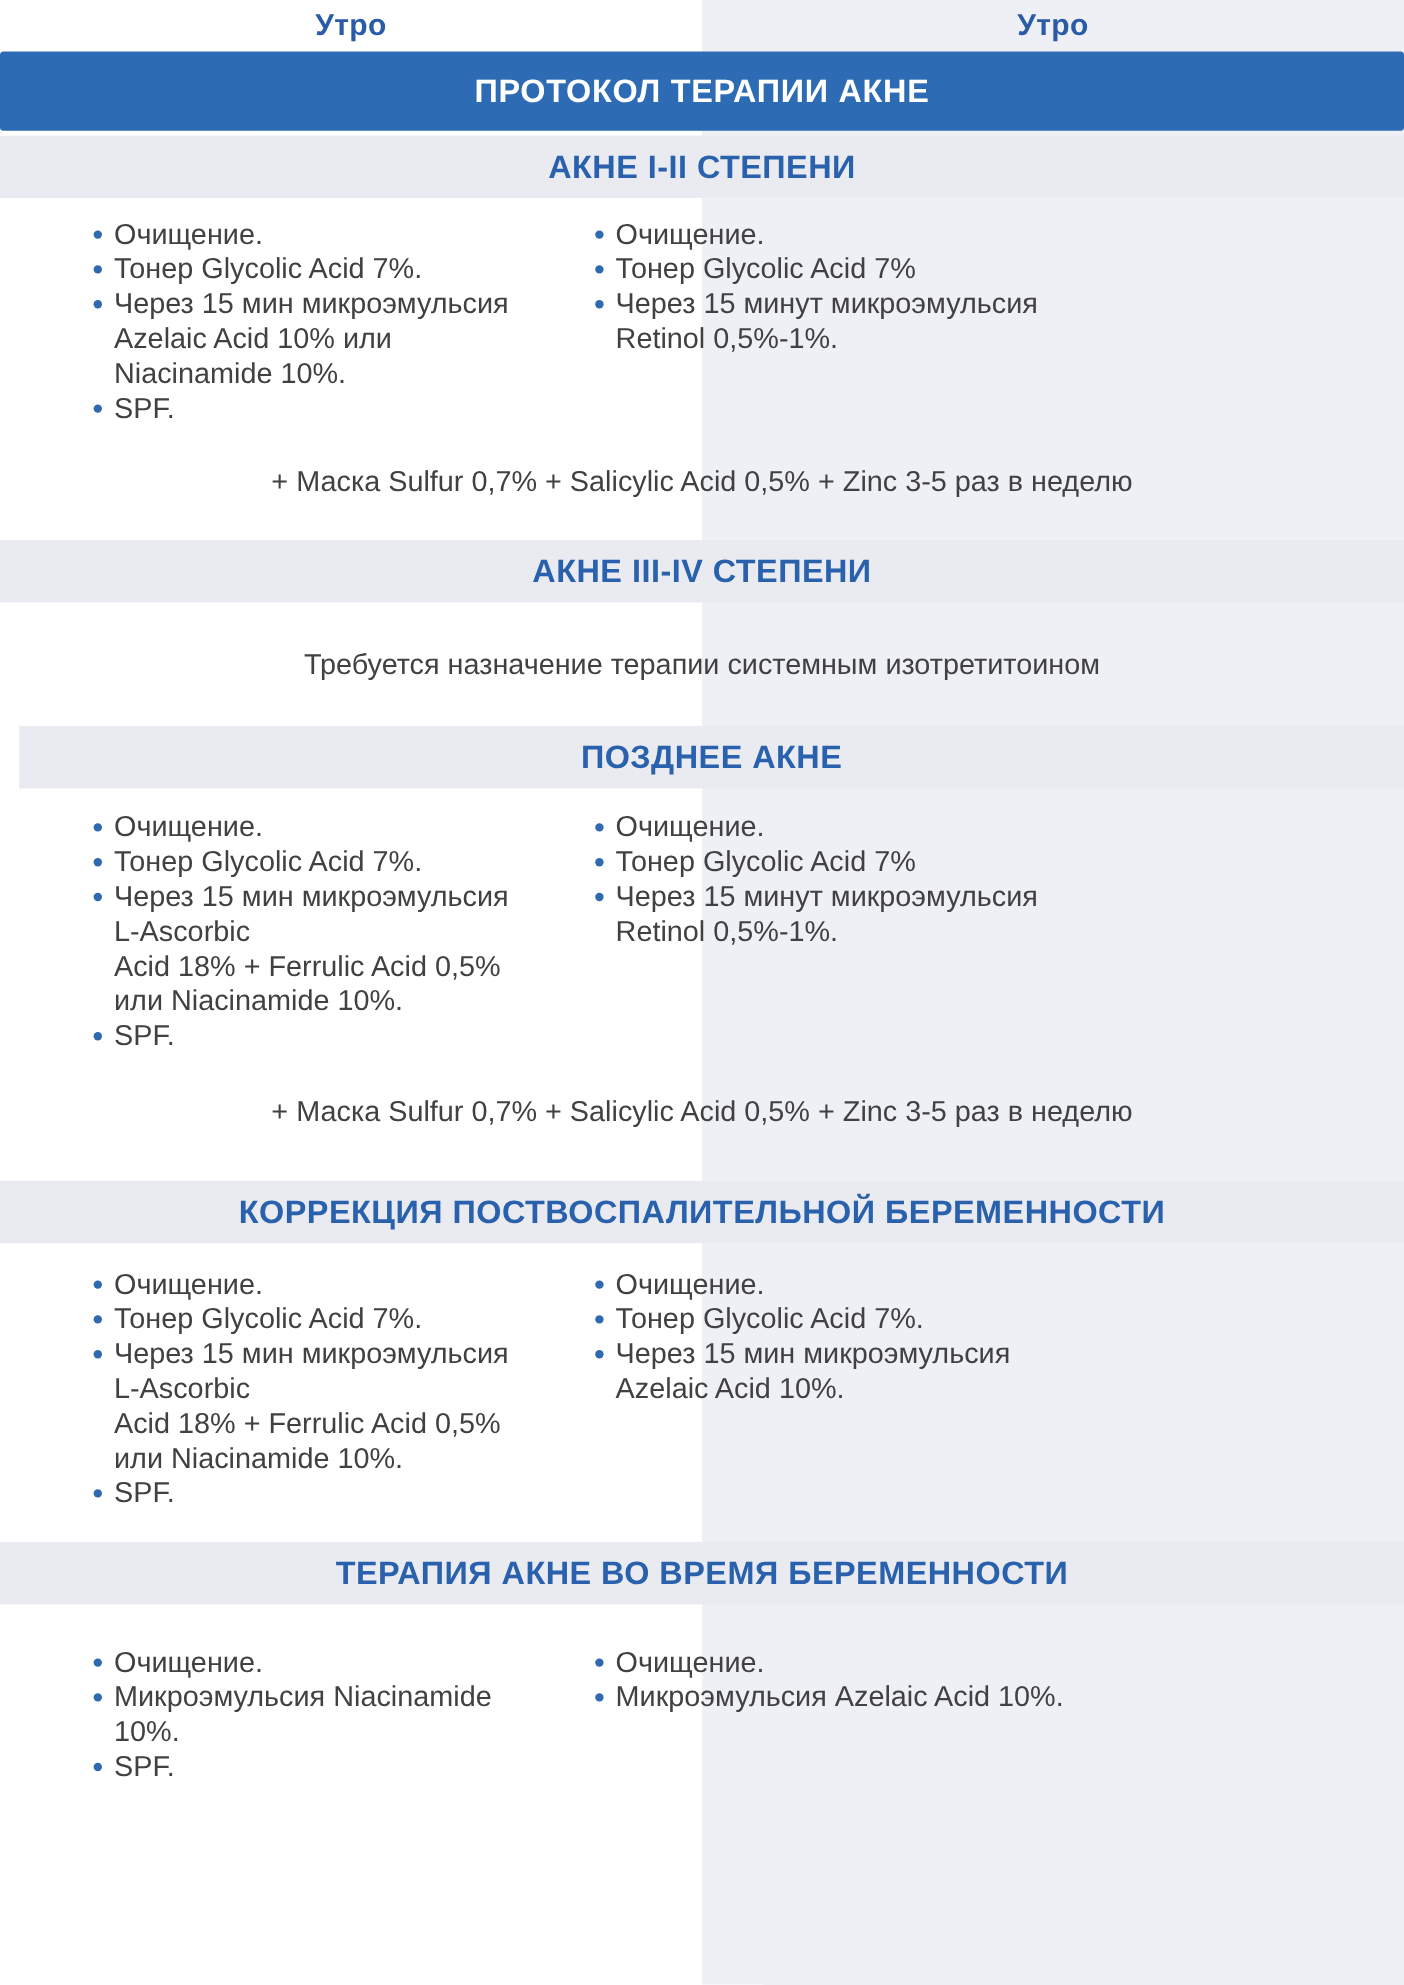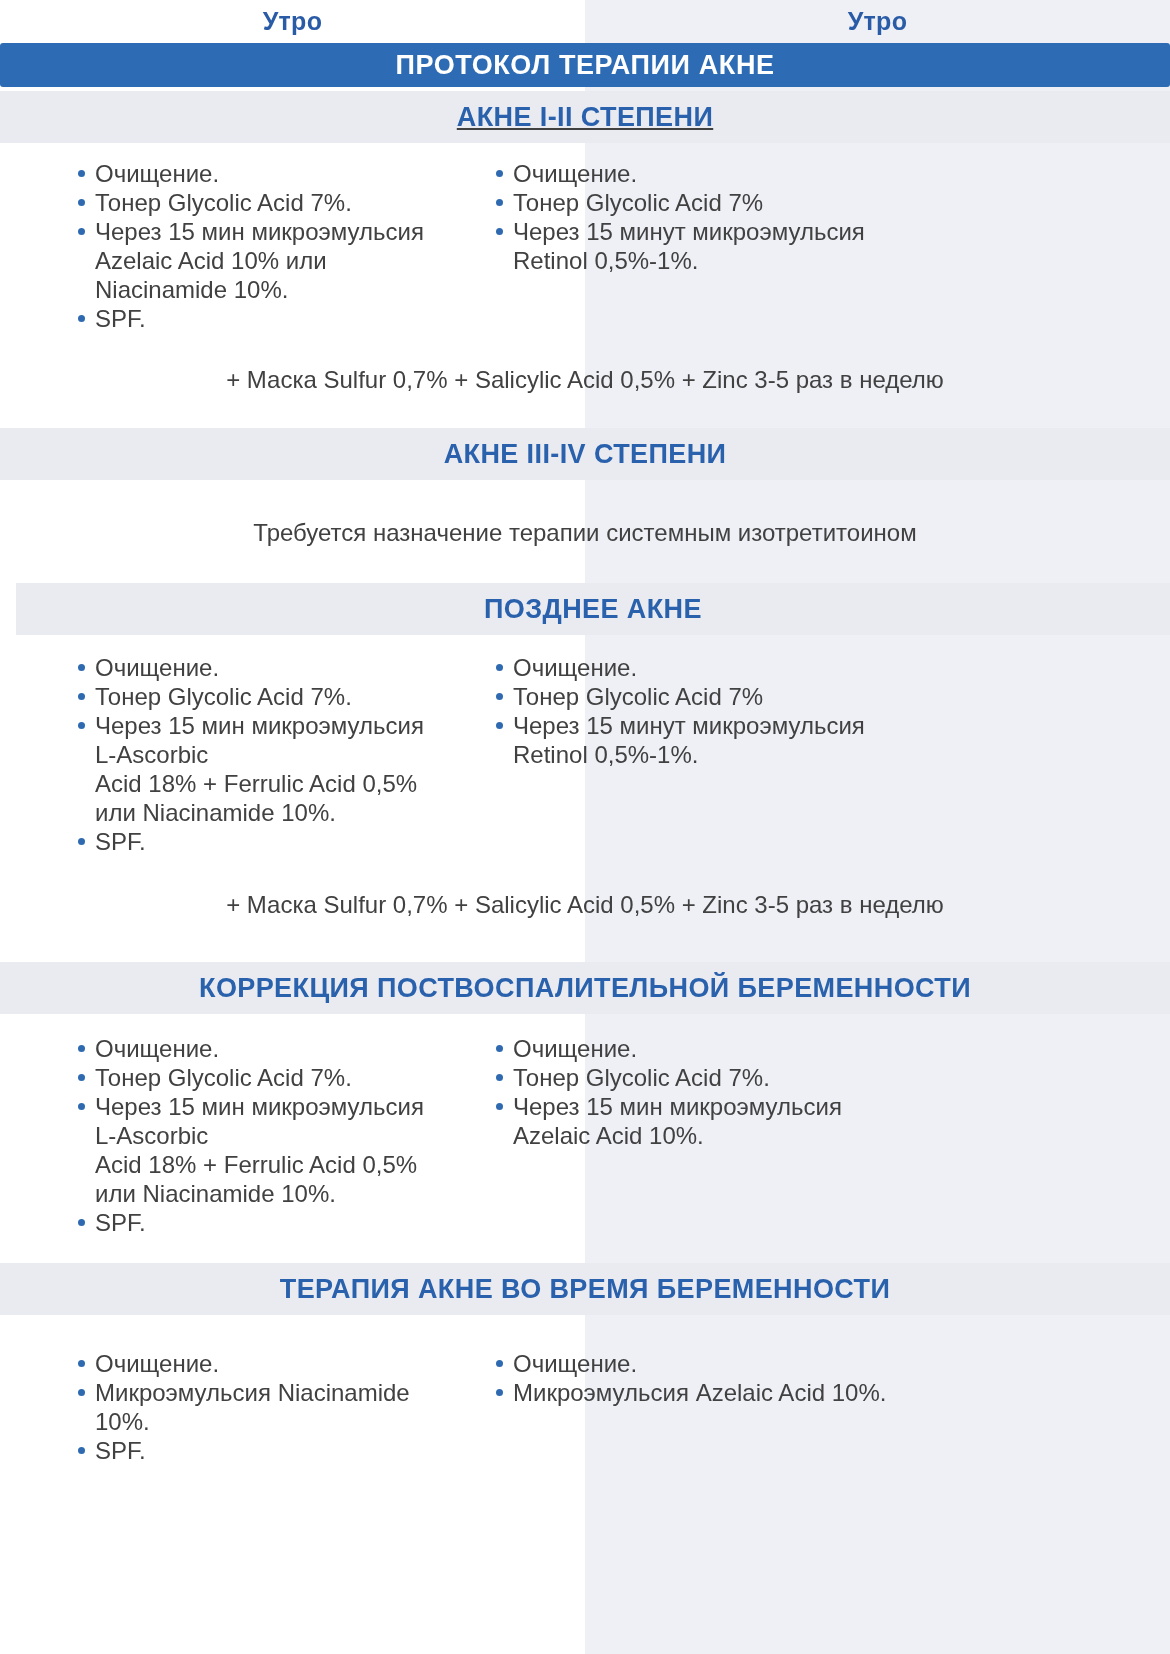--- a/index.html
+++ b/index.html
@@ -17,36 +17,36 @@
 
   
   .col-headers{display:flex;height:42px;}
   .col-header{
     width:585px;display:flex;align-items:center;justify-content:center;
     font-size:25px;font-weight:700;color:#2a5ba6;letter-spacing:.3px;
   }
 
   
   .banner{
-    margin-top:1px;height:44px;background:#2d6cb4;border-radius:3px;
+    margin-top:1px;height:66px;background:#2d6cb4;border-radius:3px;
     display:flex;align-items:center;justify-content:center;
   }
   .banner h1{
     margin:0;font-size:27px;font-weight:700;color:#ffffff;letter-spacing:.6px;
   }
 
   
   .band{
     height:52px;background:#e9ebf1;
     display:flex;align-items:center;justify-content:center;
   }
   .band h2{
     margin:0;font-size:27px;font-weight:700;color:#2a61ac;letter-spacing:.4px;
   }
-  .band.b0{margin-top:4px;text-decoration:underline;}
+  .band.b0{margin-top:4px;}
   .band.b1{margin-top:34px;}
   .band.b2{margin-top:36px;margin-left:16px;}
   .band.b3{margin-top:43px;}
   .band.b4{margin-top:26px;}
 
   
   .cols{display:flex;}
   .cols.c0{padding-top:16px;}
   .cols.c2{padding-top:18px;}
   .cols.c3{padding-top:20px;}

